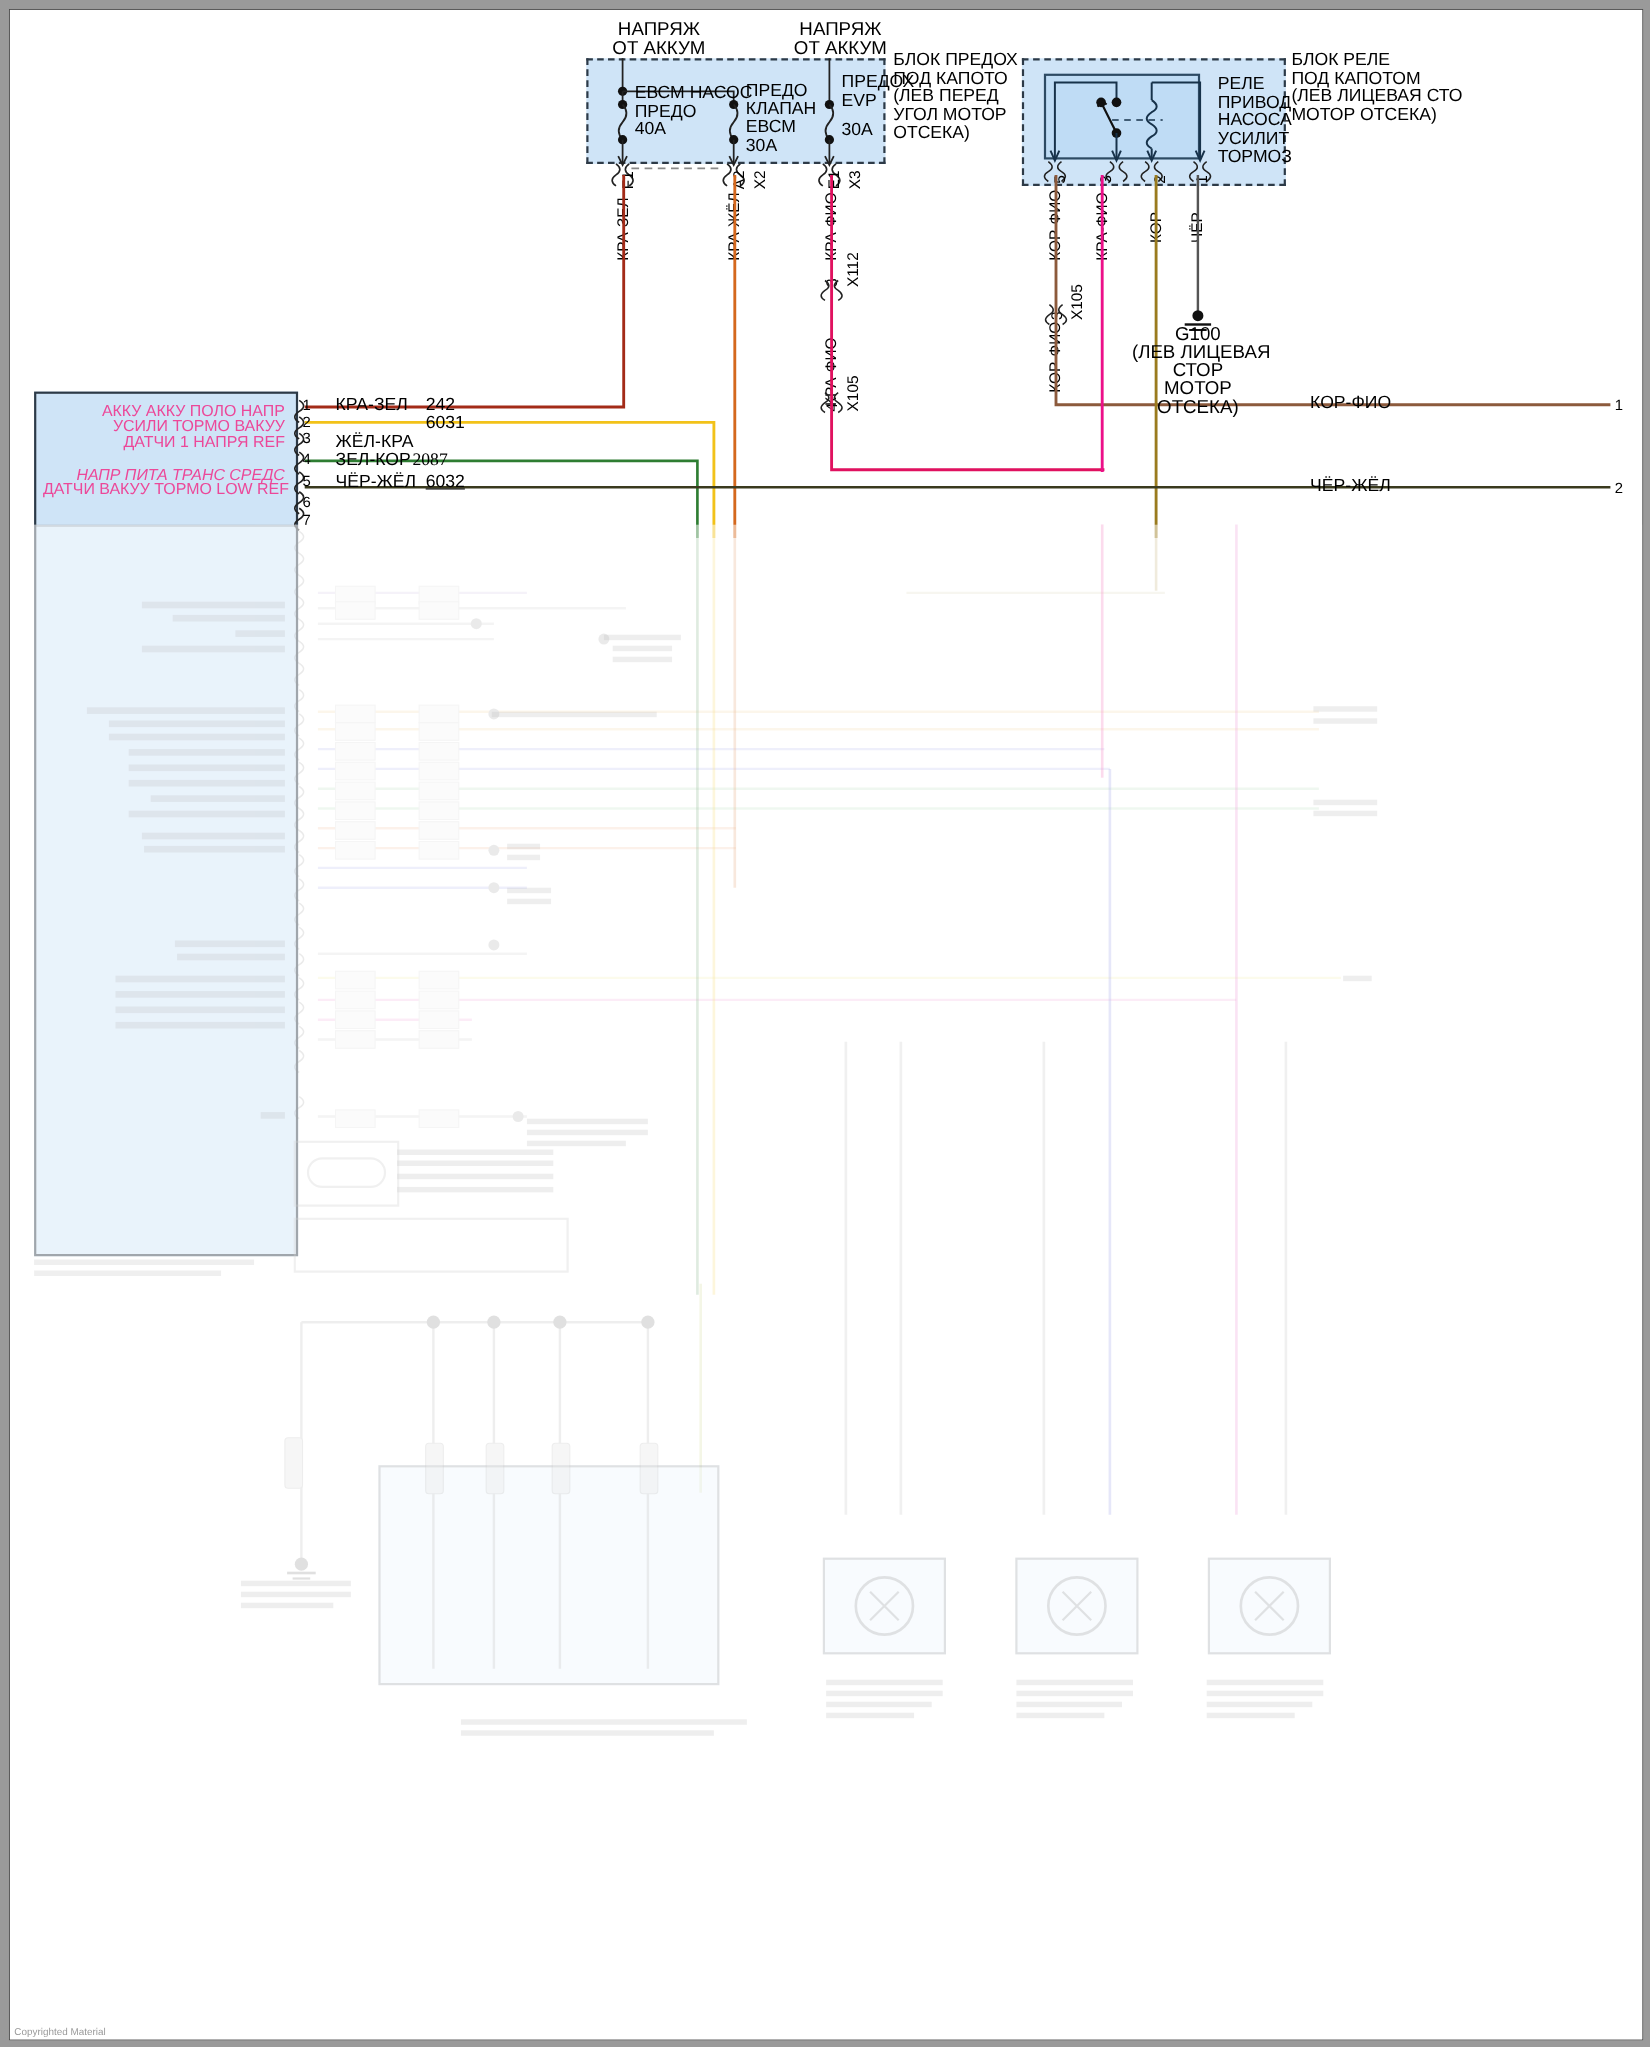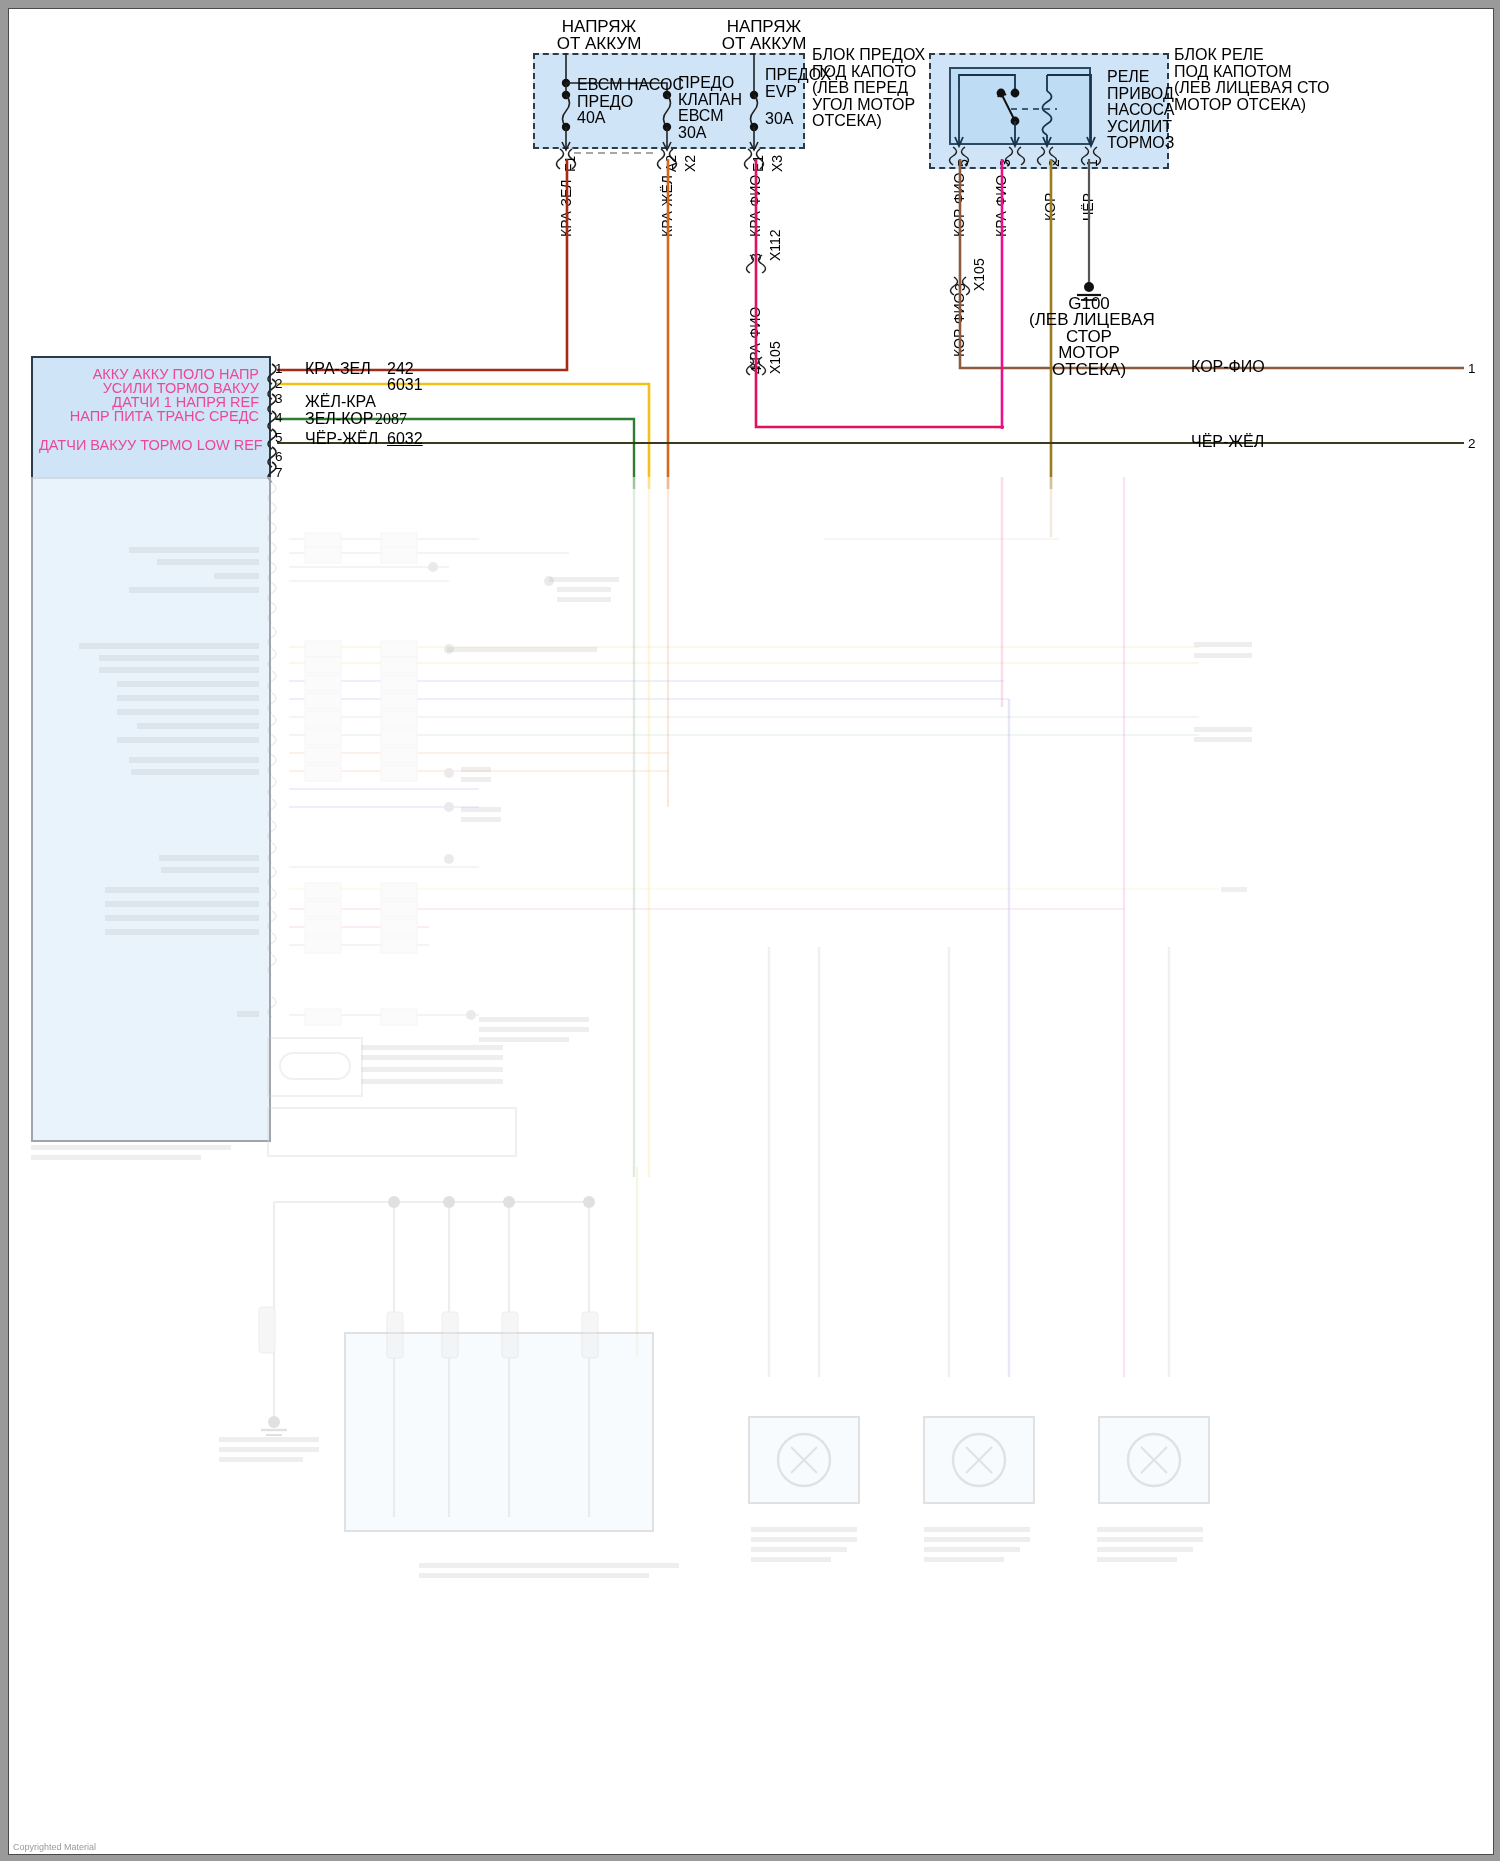--- a/index.html
+++ b/index.html
@@ -206,21 +206,21 @@
   <div class="lbl-c" style="left:1020px;top:303px;width:120px;">(ЛЕВ ЛИЦЕВАЯ
 СТОР
 МОТОР
 ОТСЕКА)</div>
 
   <div class="box" style="left:22px;top:347px;width:240px;height:786px;"></div>
 
   <div class="lbl-r" style="left:60px;top:357px;width:190px;">АККУ АККУ ПОЛО НАПР</div>
   <div class="lbl-r" style="left:60px;top:371px;width:190px;">УСИЛИ ТОРМО ВАКУУ</div>
   <div class="lbl-r" style="left:60px;top:385px;width:190px;">ДАТЧИ 1 НАПРЯ REF</div>
-  <div class="lbl-r" style="left:40px;top:399px;width:210px;">НАПР ПИТА ТРАНС СРЕДС</div>
+  <div class="lbl-r" style="left:40px;top:415px;width:210px;font-style:italic;">НАПР ПИТА ТРАНС СРЕДС</div>
   <div class="lbl-r" style="left:30px;top:428px;width:220px;">ДАТЧИ ВАКУУ ТОРМО LOW REF</div>
 
   <svg class="abs" style="left:258px;top:350px;width:24px;height:125px;">
     <path d="M5,5 q8,5 0,10 q-8,5 0,10" stroke="#222" stroke-width="1.5" fill="none"></path>
     <path d="M5,20 q8,5 0,10 q-8,5 0,10" stroke="#222" stroke-width="1.5" fill="none"></path>
     <path d="M5,35 q8,5 0,10 q-8,5 0,10" stroke="#222" stroke-width="1.5" fill="none"></path>
     <path d="M5,52 q8,5 0,10 q-8,5 0,10" stroke="#222" stroke-width="1.5" fill="none"></path>
     <path d="M5,70 q8,5 0,10 q-8,5 0,10" stroke="#222" stroke-width="1.5" fill="none"></path>
     <path d="M5,88 q8,5 0,10 q-8,5 0,10" stroke="#222" stroke-width="1.5" fill="none"></path>
     <path d="M5,103 q8,5 0,10 q-8,5 0,10" stroke="#222" stroke-width="1.5" fill="none"></path>

